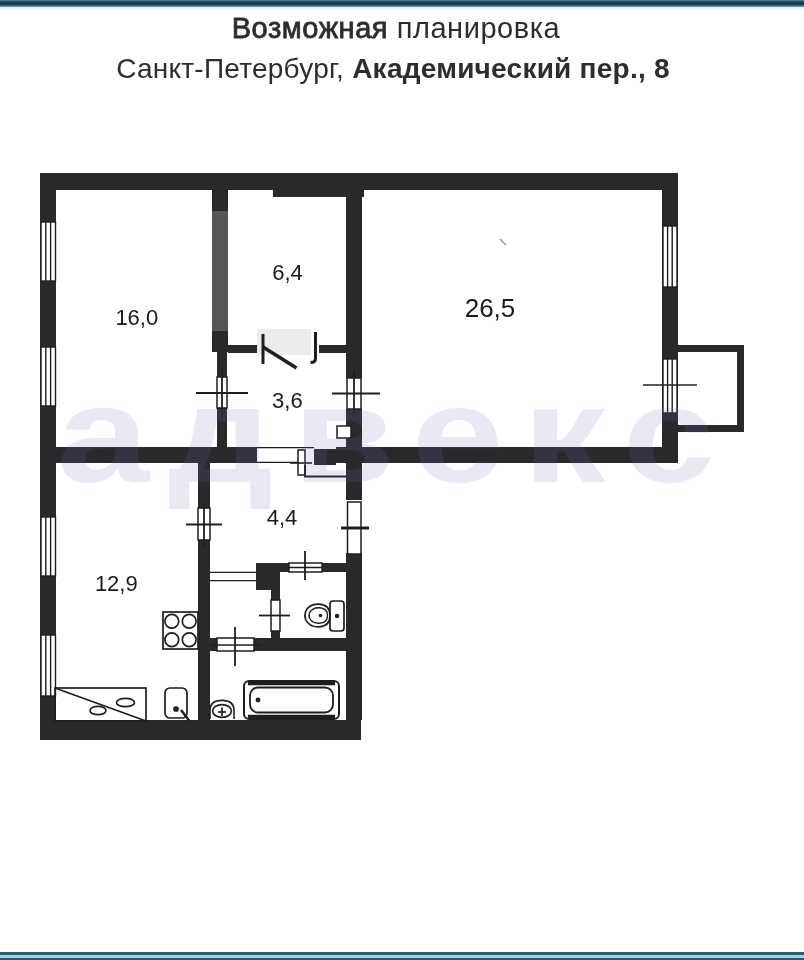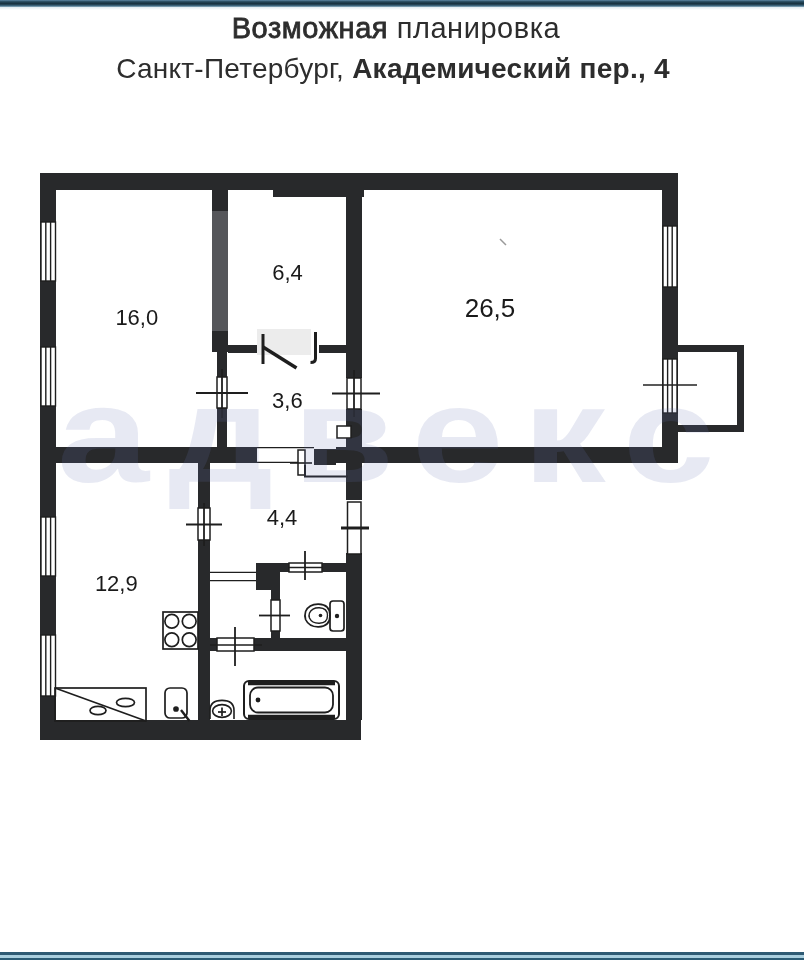--- a/index.html
+++ b/index.html
@@ -8,21 +8,21 @@
   .t2{position:absolute;top:53px;left:-9px;width:804px;text-align:center;font-size:28px;letter-spacing:0.25px;color:#2d2d2d;}
 </style>
 </head>
 <body>
 
 <div style="position:absolute;top:0;left:0;width:804px;height:7px;background:linear-gradient(to bottom,#5e88a5 0%,#24485c 25%,#152f3d 55%,#44708a 85%,#9dbac9 100%);"></div>
 <div style="position:absolute;top:7px;left:0;width:804px;height:3px;background:linear-gradient(to bottom,#dfeaf1,#ffffff);"></div>
 
 <div class="t1"><span style="-webkit-text-stroke:0.8px #2d2d2d;">Возможная</span> планировка</div>
 
-<div class="t2">Санкт-Петербург, <b>Академический пер., 4</b></div>
+<div class="t2">Санкт-Петербург, <b>Академический пер., 8</b></div>
 
 <svg width="804" height="960" viewBox="0 0 804 960" style="position:absolute;top:0;left:0" fill="none">
 <g id="walls" fill="#28292b">
 
 <rect x="40" y="173" width="16" height="567"></rect>
 
 <rect x="40" y="173" width="638" height="17"></rect>
 
 <rect x="273" y="188" width="91" height="9"></rect>
 

